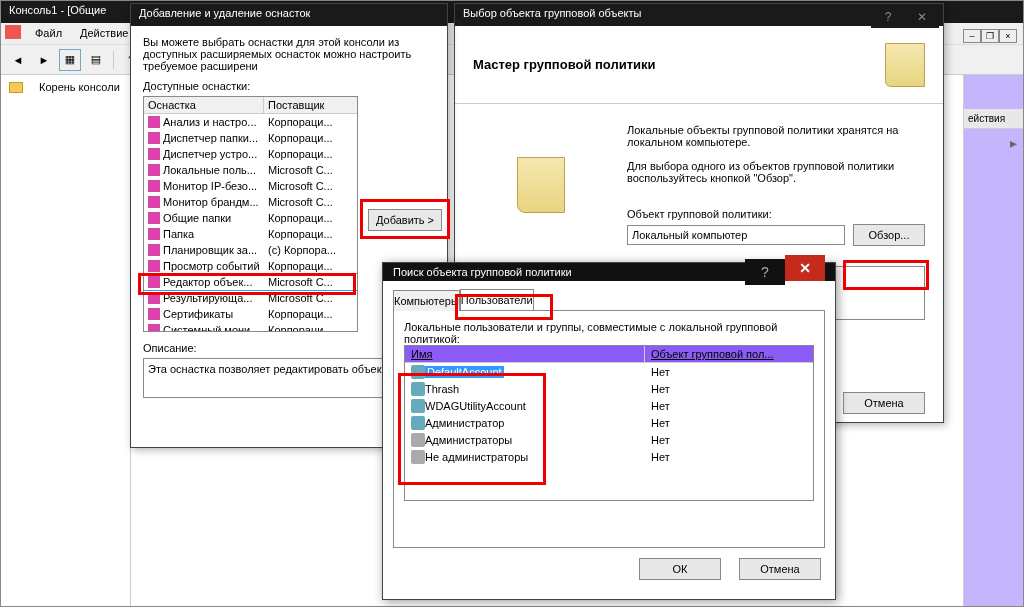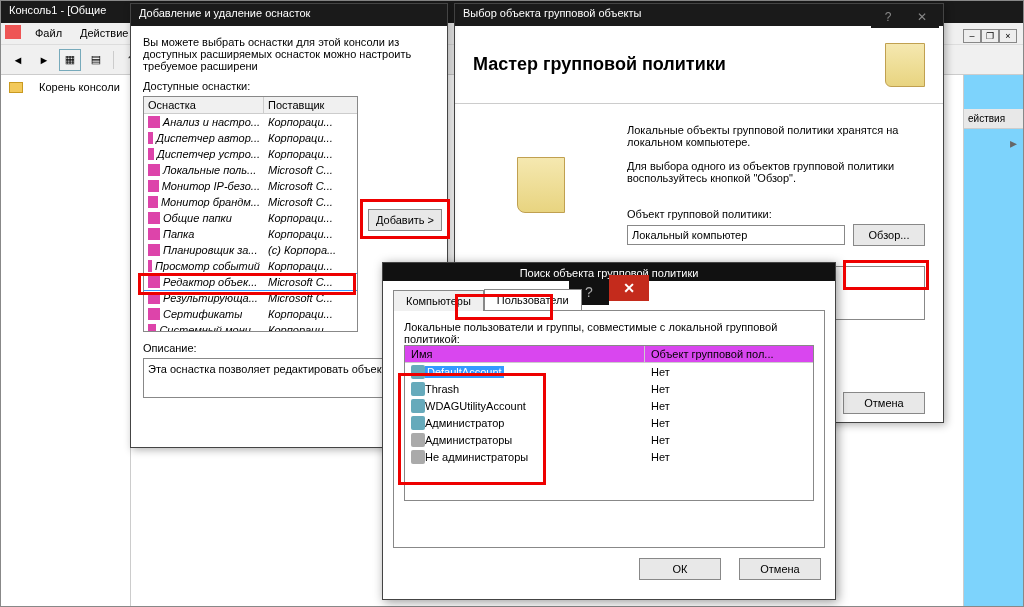--- a/index.html
+++ b/index.html
@@ -9,82 +9,82 @@
 .mmc-window { position: absolute; top: 0; left: 0; width: 1024px; height: 607px; border: 1px solid #888; }
 .mmc-title { background: #1a1a1a; color: #fff; height: 22px; padding: 3px 8px; font-size: 11px; }
 .mmc-menu { background: #f0f0f0; height: 22px; padding: 2px 4px; border-bottom: 1px solid #ddd; display: flex; gap: 2px; }
 .mmc-menu span { padding: 2px 8px; }
 .mmc-toolbar { background: #f0f0f0; height: 30px; padding: 2px 6px; border-bottom: 1px solid #ccc; display: flex; align-items: center; gap: 4px; }
 .tb-btn { width: 22px; height: 22px; border: 1px solid transparent; display: flex; align-items: center; justify-content: center; }
 .mmc-body { display: flex; height: calc(100% - 74px); }
 .mmc-tree { width: 130px; border-right: 1px solid #ccc; padding: 4px; }
 .mmc-tree-item { padding: 2px 4px; display: flex; align-items: center; gap: 16px; }
 .mmc-main { flex: 1; background: #fff; }
-.mmc-right { width: 60px; border-left: 1px solid #ccc; background: #7dd3fc; }
+.mmc-right { width: 60px; border-left: 1px solid #ccc; background: #c4b5fd; }
 .mmc-right-head { background: #e8e8e8; padding: 4px; font-size: 10px; border-bottom: 1px solid #ccc; }
 
 
 .mdi-bar { position: absolute; top: 28px; right: 6px; display: flex; gap: 0; }
 .mdi-btn { width: 18px; height: 14px; border: 1px solid #888; background: #eee; font-size: 9px; text-align: center; line-height: 12px; }
 
 
 .snapin-dlg { position: absolute; top: 3px; left: 130px; width: 318px; height: 445px; background: #fff; border: 1px solid #444; box-shadow: 2px 2px 8px rgba(0,0,0,0.3); z-index: 10; }
 .dlg-title { background: #1a1a1a; color: #fff; height: 22px; padding: 3px 8px; font-size: 11px; }
 .dlg-body { padding: 10px 12px; }
 .intro { font-size: 11px; margin-bottom: 8px; }
 .lbl { font-size: 11px; margin-bottom: 4px; display: block; }
 .snap-table { border: 1px solid #888; width: 215px; height: 236px; overflow: hidden; }
 .snap-head { display: flex; background: #f0f0f0; border-bottom: 1px solid #ccc; }
 .snap-head .c1 { width: 120px; padding: 2px 4px; border-right: 1px solid #ccc; }
 .snap-head .c2 { flex: 1; padding: 2px 4px; }
 .snap-rows { height: 218px; overflow: hidden; }
-.snap-row { display: flex; height: 16px; align-items: center; font-style: italic; }
+.snap-row { display: flex; height: 16px; align-items: center; }
 .snap-row .c1 { width: 120px; padding: 0 4px; white-space: nowrap; overflow: hidden; display: flex; align-items: center; gap: 3px; }
 .snap-row .c2 { flex: 1; padding: 0 4px; white-space: nowrap; overflow: hidden; }
 .snap-row.sel { outline: 1px solid #3399ff; }
 .icon-sm { width: 12px; height: 12px; background: #d4a; display: inline-block; }
 .add-btn { position: absolute; left: 368px; top: 209px; width: 74px; height: 22px; background: #e8e8e8; border: 1px solid #888; z-index: 11; }
 .desc-box { margin-top: 10px; }
 .desc-area { width: 100%; height: 40px; border: 1px solid #888; padding: 4px; font-size: 11px; resize: none; }
 
 
 .wiz-dlg { position: absolute; top: 3px; left: 454px; width: 490px; height: 420px; background: #fff; border: 1px solid #444; box-shadow: 2px 2px 8px rgba(0,0,0,0.3); z-index: 5; }
 .wiz-win-btns { position: absolute; top: 4px; right: 4px; display: flex; z-index: 6; }
 .wiz-win-btn { width: 34px; height: 20px; background: #1a1a1a; color: #888; text-align: center; line-height: 18px; font-size: 12px; }
 .wiz-head { padding: 12px 18px; border-bottom: 1px solid #ccc; display: flex; justify-content: space-between; align-items: center; height: 78px; }
-.wiz-head-title { font-size: 18px; font-weight: bold; }
+.wiz-head-title { font-size: 13px; font-weight: bold; }
 .wiz-icon { width: 40px; height: 44px; background: linear-gradient(#f5e8b0, #e8d480); border: 1px solid #c0a050; border-radius: 0 0 0 6px; }
 .wiz-body { display: flex; padding: 20px 18px; gap: 18px; }
 .wiz-left { width: 150px; display: flex; align-items: center; justify-content: center; }
 .wiz-doc { width: 48px; height: 56px; background: linear-gradient(#f5e8b0, #e8d480); border: 1px solid #c0a050; border-radius: 0 0 0 8px; }
 .wiz-right { flex: 1; font-size: 11px; }
 .wiz-right p { margin-bottom: 12px; }
 .wiz-fld-lbl { margin-top: 24px; margin-bottom: 4px; }
 .wiz-input { width: 218px; border: 1px solid #888; padding: 2px 4px; height: 20px; }
 .wiz-browse { width: 72px; height: 22px; background: #e8e8e8; border: 1px solid #888; margin-left: 8px; }
 .wiz-input-row { display: flex; align-items: center; }
 .wiz-hint-box { border: 1px solid #888; margin: 0 18px; padding: 8px; font-size: 11px; }
 .wiz-btns { position: absolute; bottom: 8px; right: 18px; display: flex; gap: 8px; }
 .std-btn { width: 82px; height: 22px; background: #e8e8e8; border: 1px solid #888; }
 
 
 .search-dlg { position: absolute; top: 262px; left: 382px; width: 454px; height: 338px; background: #fff; border: 1px solid #444; box-shadow: 2px 2px 10px rgba(0,0,0,0.4); z-index: 30; }
-.search-title { background: #111; color: #fff; height: 18px; padding: 4px 10px; font-size: 12px; display: flex; justify-content: space-between; align-items: center; flex-direction: column; }
+.search-title { background: #111; color: #fff; height: 18px; padding: 4px 10px; font-size: 12px; display: flex; justify-content: space-between; align-items: center; }
 .search-title-btns { display: flex; }
 .sbtn { width: 40px; height: 26px; display: flex; align-items: center; justify-content: center; font-size: 14px; }
 .sbtn.help { color: #aaa; background: #111; }
 .sbtn.close { background: #c42b1c; color: #fff; font-weight: bold; margin: -4px 0; }
 .tabs { display: flex; margin: 8px 10px 0; }
-.tab { padding: 4px 12px; border: 1px solid #888; background: #f0f0f0; border-bottom: none; position: relative; }
+.tab { padding: 4px 0; border: 1px solid #888; background: #f0f0f0; border-bottom: none; position: relative; }
 .tab.active { background: #fff; z-index: 2; }
 .tab:not(.active) { top: 1px; }
 .tab-panel { margin: 0 10px; border: 1px solid #888; padding: 10px; height: 238px; }
 .tab-intro { font-size: 11px; }
 .user-list { border: 1px solid #888; height: 156px; }
-.ul-head { display: flex; background: #d946ef; border-bottom: 1px solid #ccc; }
+.ul-head { display: flex; background: #8b5cf6; border-bottom: 1px solid #ccc; text-decoration: underline; }
 .ul-head .u1 { width: 240px; padding: 2px 6px; border-right: 1px solid #ccc; }
 .ul-head .u2 { flex: 1; padding: 2px 6px; }
 .ul-row { display: flex; height: 17px; align-items: center; }
 .ul-row .u1 { width: 240px; padding: 6px 6px; display: flex; align-items: center; }
 .ul-row .u2 { flex: 1; padding: 0 6px; }
 .ul-row.sel .u1 span.txt { background: #3399ff; color: #fff; padding: 0 2px; }
 .usr-icon { width: 14px; height: 14px; background: #6ab; border-radius: 2px; display: inline-block; }
 .grp-icon { width: 14px; height: 14px; background: #aaa; border-radius: 2px; display: inline-block; }
 .search-btns { display: flex; justify-content: flex-end; gap: 18px; padding: 10px 14px; }
 
@@ -148,21 +148,21 @@
           <div class="snap-row">
             <div class="c1">
               <span class="icon-sm"></span>
               <span>Анализ и настро...</span>
             </div>
             <div class="c2">Корпораци...</div>
           </div>
           <div class="snap-row">
             <div class="c1">
               <span class="icon-sm"></span>
-              <span>Диспетчер автор...</span>
+              <span>Диспетчер папки...</span>
             </div>
             <div class="c2">Корпораци...</div>
           </div>
           <div class="snap-row">
             <div class="c1">
               <span class="icon-sm"></span>
               <span>Диспетчер устро...</span>
             </div>
             <div class="c2">Корпораци...</div>
           </div>

